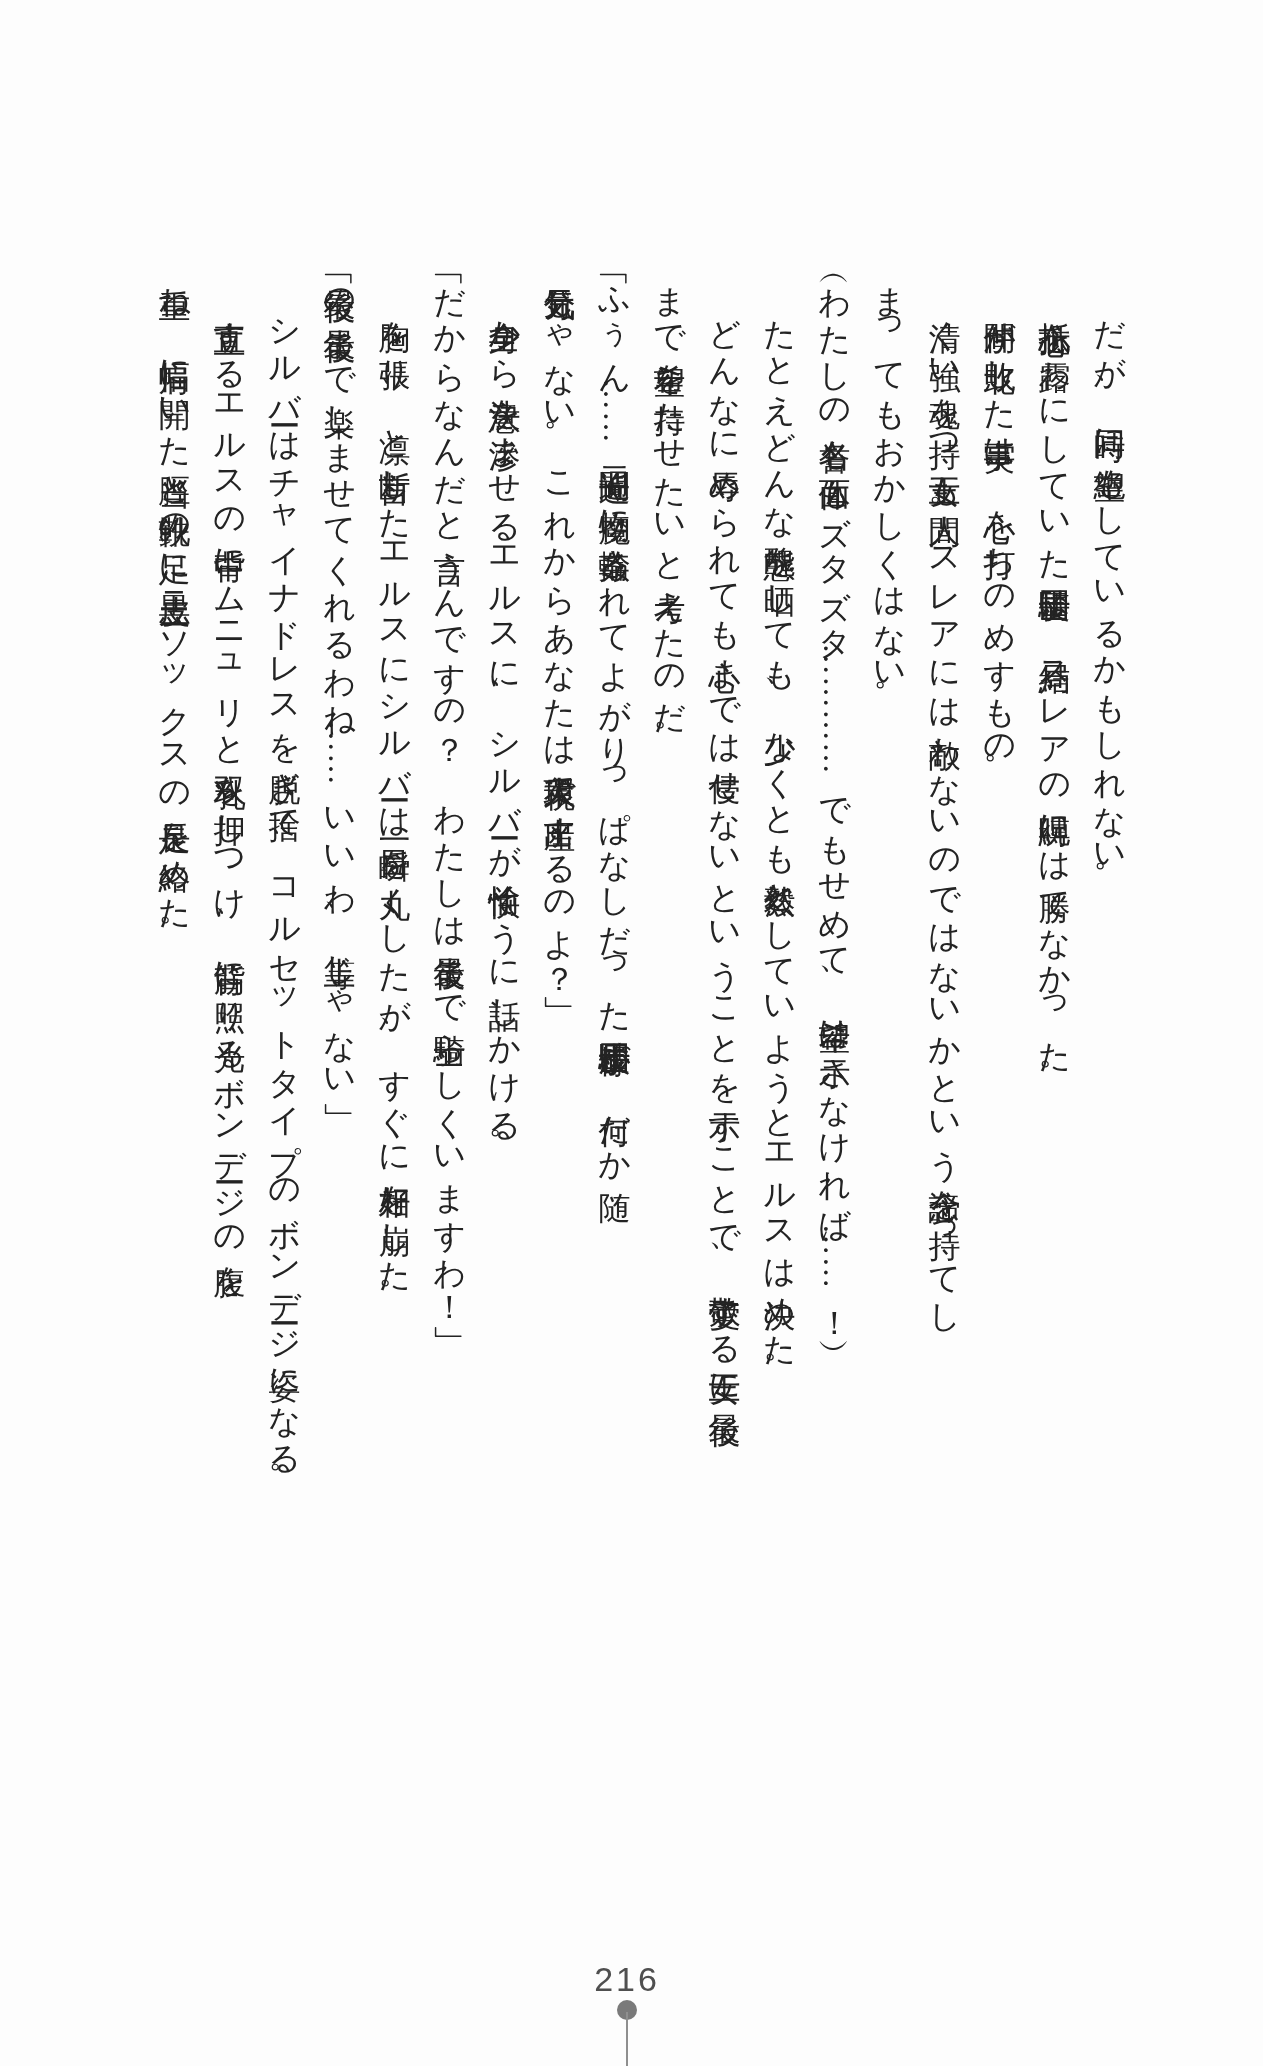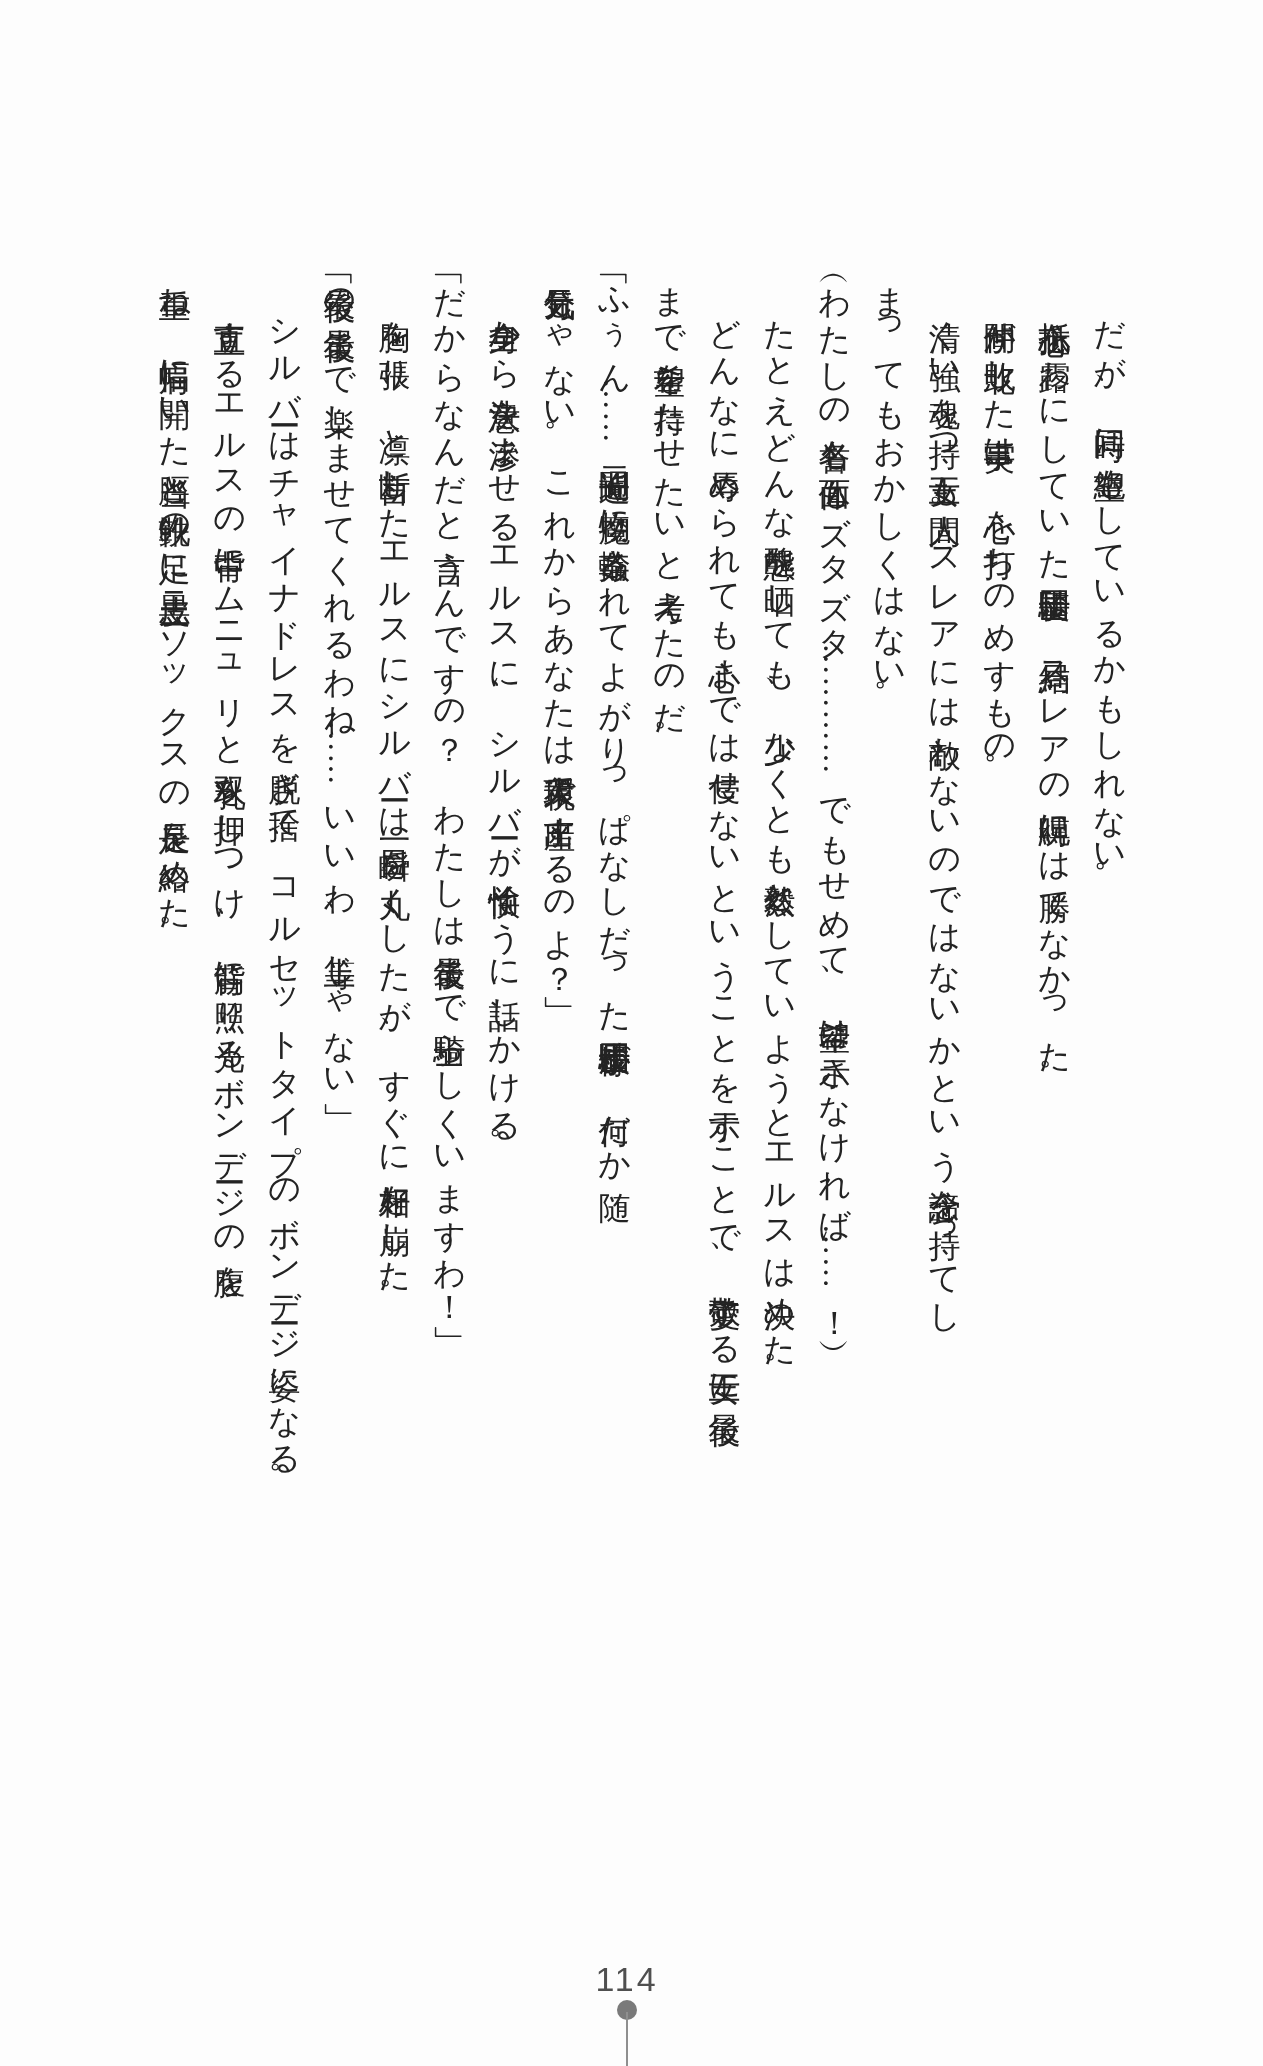--- a/index.html
+++ b/index.html
@@ -88,19 +88,19 @@
       <div class="text-column">分元気じゃない。これからあなたは衆人環視で出産するのよ？」</div>
       <div class="text-column indent">全身から決意を滲ませるエルスに、シルバーが愉快そうに話しかける。</div>
       <div class="text-column">「だからなんだと言うんですの？　わたしは最後まで騎士らしくいますわ！」</div>
       <div class="text-column indent">胸を張り、凛と断言したエルスにシルバーは一瞬目を丸くしたが、すぐに相好を崩した。</div>
       <div class="text-column">「最後の最後まで楽しませてくれるわね……いいわ、上等じゃない」</div>
       <div class="text-column indent">シルバーはチャイナドレスを脱ぎ捨て、コルセットタイプのボンデージ姿になる。</div>
       <div class="text-column indent">直立するエルスの背中にムニュリと双乳を押しつけ、背筋に照り光るボンデージの腹を</div>
       <div class="text-column">重ね、肩幅に開いた脛当と鉄靴の足に黒皮ニーソックスの長足を絡めた。</div>
     </main>
 
-  <div class="page-number">114</div>
+  <div class="page-number">216</div>
 
   <div class="footer-dot"></div>
 
   <div class="footer-line"></div>
 
 </div>
 
 </body></html>

